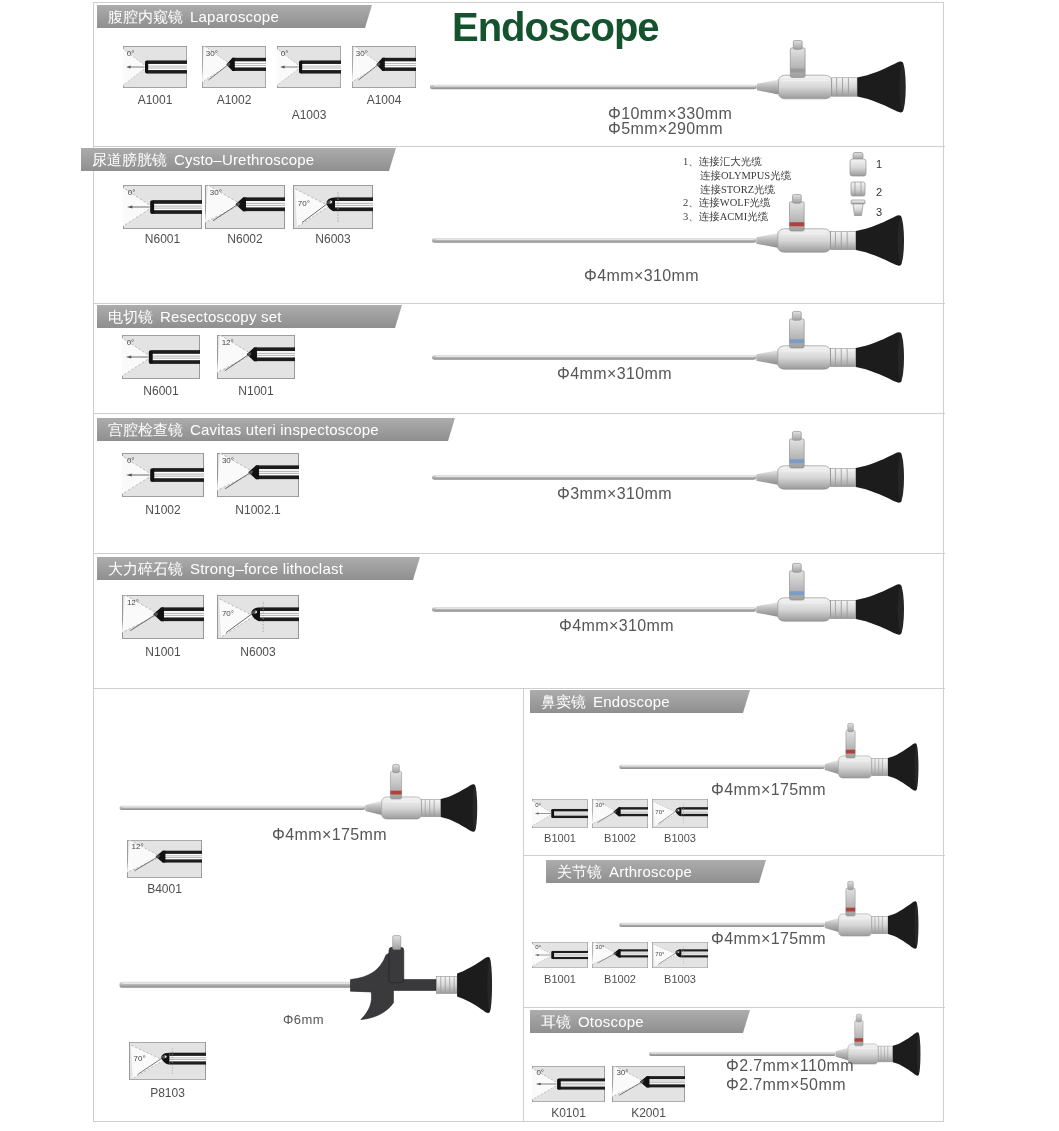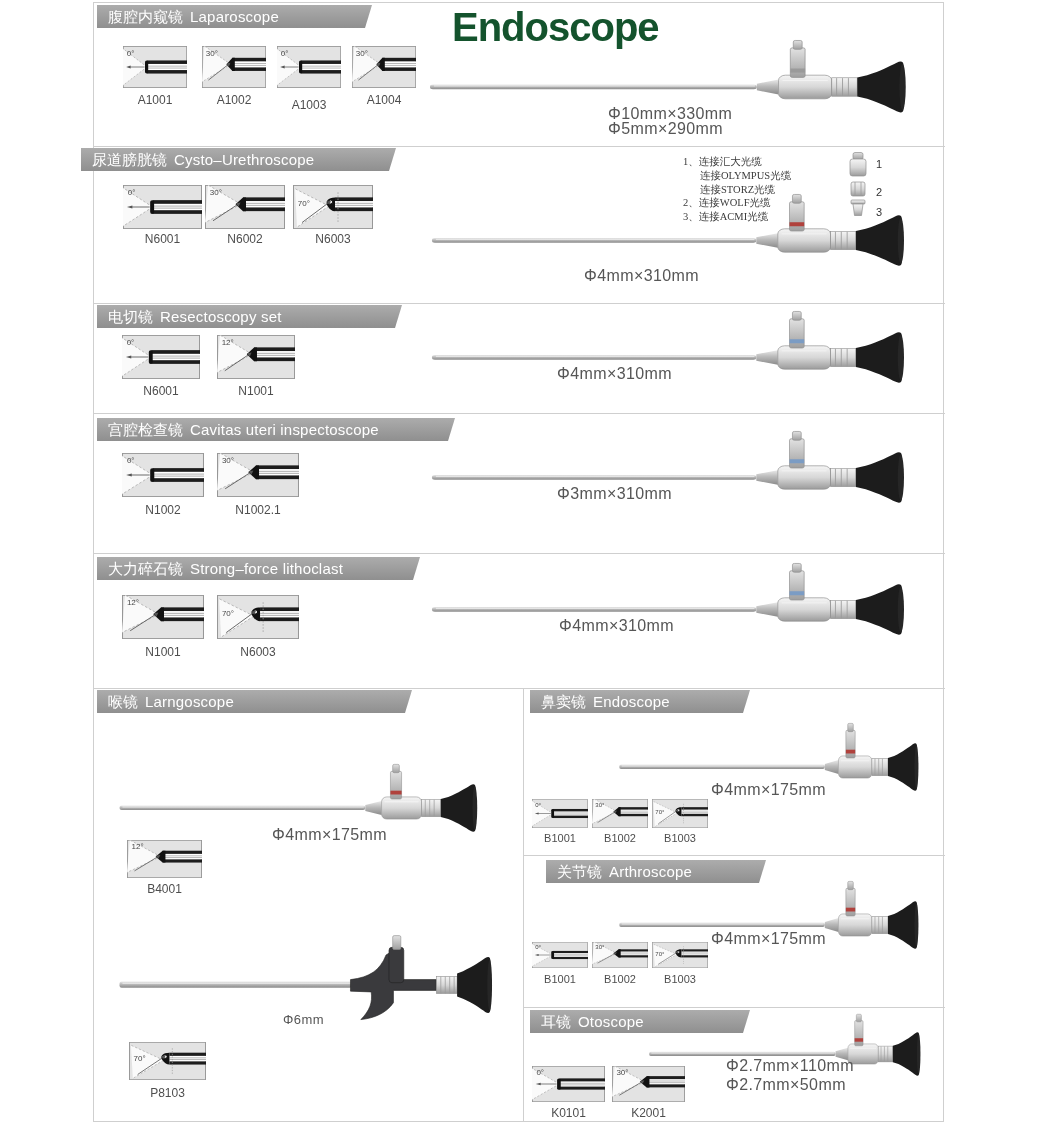--- a/index.html
+++ b/index.html
@@ -169,21 +169,21 @@
     <span class="angle">0°</span>
   </div>
   <div class="thumb" style="left:352px;top:46px;width:64px;height:42px;">
     <svg viewBox="0 0 80 48" preserveAspectRatio="none">
         <use href="#sym-thumbAng"></use>
       </svg>
     <span class="angle">30°</span>
   </div>
   <div class="tlabel" style="left:123px;top:93px;width:64px;">A1001</div>
   <div class="tlabel" style="left:202px;top:93px;width:64px;">A1002</div>
-  <div class="tlabel" style="left:277px;top:98px;width:64px;">A1003</div>
+  <div class="tlabel" style="left:277px;top:108px;width:64px;">A1003</div>
   <div class="tlabel" style="left:352px;top:93px;width:64px;">A1004</div>
   <svg class="scope" style="left:428px;top:39px;width:512px;height:96px;--ring:#9a9a9a;" viewBox="0 0 520 130" preserveAspectRatio="none">
       <use href="#sym-scope"></use>
     </svg>
   <div class="spec" style="left:608px;top:105px;">Φ10mm×330mm</div>
   <div class="spec" style="left:608px;top:120px;">Φ5mm×290mm</div>
 
   <div class="band" style="left:81px;top:148px;width:315px;">
     <span>尿道膀胱镜</span><span class="en">Cysto–Urethroscope</span>
   </div>
@@ -285,23 +285,20 @@
       </svg>
     <span class="angle">70°</span>
   </div>
   <div class="tlabel" style="left:122px;top:645px;width:82px;">N1001</div>
   <div class="tlabel" style="left:217px;top:645px;width:82px;">N6003</div>
   <svg class="scope" style="left:430px;top:562px;width:508px;height:95px;--ring:#7b9cc4;" viewBox="0 0 520 130" preserveAspectRatio="none">
       <use href="#sym-scope"></use>
     </svg>
   <div class="spec" style="left:559px;top:617px;">Φ4mm×310mm</div>
 
-  <div class="band" style="left:97px;top:690px;width:315px;">
-    <span>喉镜</span><span class="en">Larngoscope</span>
-  </div>
   <svg class="scope" style="left:118px;top:763px;width:385px;height:90px;--ring:#b0413c;" viewBox="0 0 520 130" preserveAspectRatio="none">
       <use href="#sym-scope"></use>
     </svg>
   <div class="spec" style="left:272px;top:826px;">Φ4mm×175mm</div>
   <div class="thumb" style="left:127px;top:840px;width:75px;height:38px;">
     <svg viewBox="0 0 80 48" preserveAspectRatio="none">
         <use href="#sym-thumbAng"></use>
       </svg>
     <span class="angle">12°</span>
   </div>

